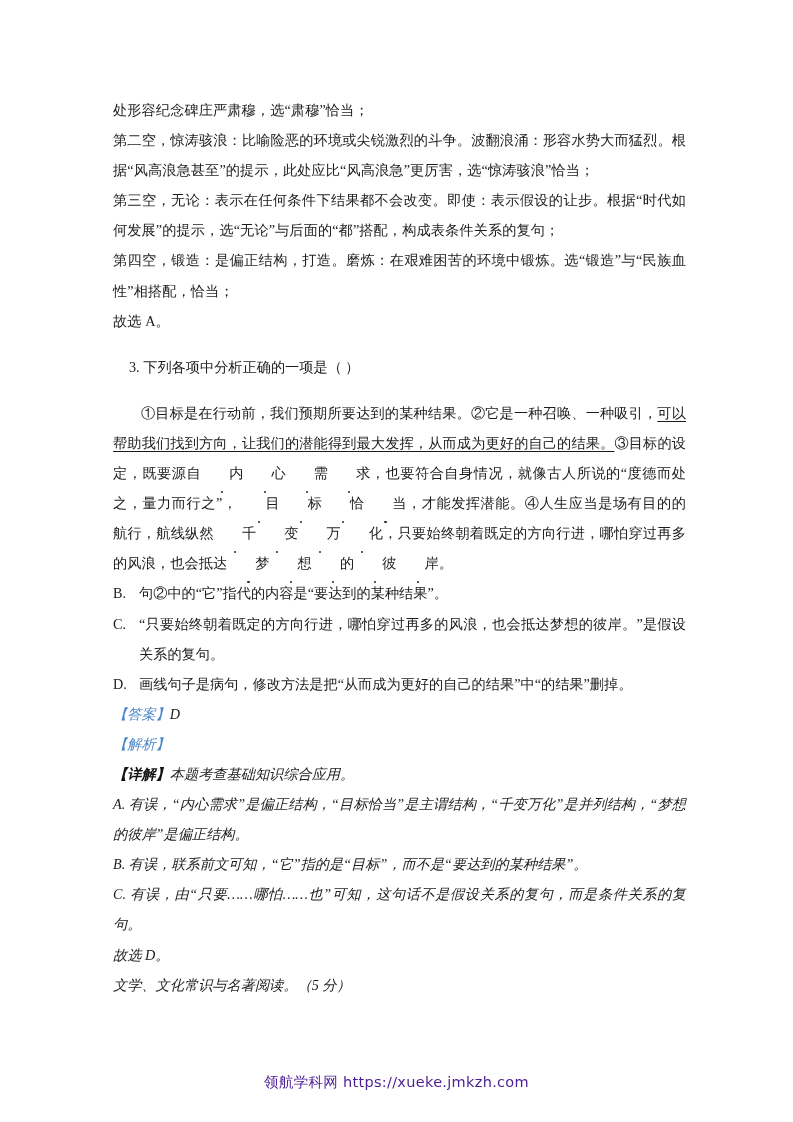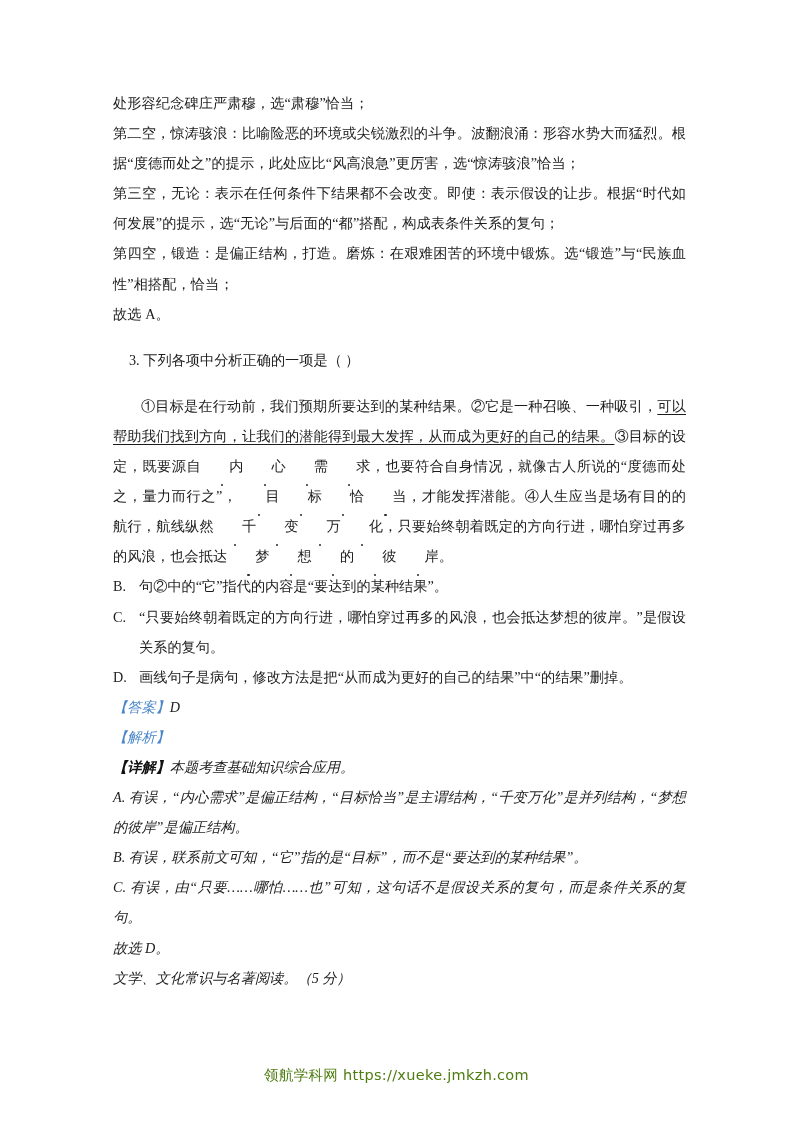--- a/index.html
+++ b/index.html
@@ -11,21 +11,21 @@
     width: 793px;
     height: 1122px;
     position: relative;
     font-family: "Liberation Serif", "DejaVu Serif", serif;
     color: #1a1a1a;
     overflow: hidden;
   }
 
   .page {
     position: absolute;
-    left: 0; top: 0;
+    left: 0; top: 7px;
     width: 793px;
     height: 986px;
   }
 
   .content {
     position: absolute;
     left: 113px;
     top: 88px;
     width: 573px;
   }
@@ -127,40 +127,40 @@
 
   
   .watermark {
     position: absolute;
     left: 0;
     top: 1066px;
     width: 793px;
     text-align: center;
     font-family: "DejaVu Sans", "Liberation Sans", sans-serif;
     font-size: 14.5px;
-    color: #4d7c0f;
+    color: #4c1d95;
     letter-spacing: 0.3px;
   }
   .watermark .wm-name {
     font-family: "DejaVu Sans", sans-serif;
   }
   .watermark .wm-url {
     font-family: "DejaVu Sans", sans-serif;
   }
 </style>
 </head>
 <body>
 
 <div class="page">
 
   <div class="content">
 
     <p class="p">处形容纪念碑庄严肃穆，选“肃穆”恰当；</p>
 
-    <p class="p">第二空，惊涛骇浪：比喻险恶的环境或尖锐激烈的斗争。波翻浪涌：形容水势大而猛烈。根据“度德而处之”的提示，此处应比“风高浪急”更厉害，选“惊涛骇浪”恰当；</p>
+    <p class="p">第二空，惊涛骇浪：比喻险恶的环境或尖锐激烈的斗争。波翻浪涌：形容水势大而猛烈。根据“风高浪急甚至”的提示，此处应比“风高浪急”更厉害，选“惊涛骇浪”恰当；</p>
 
     <p class="p">第三空，无论：表示在任何条件下结果都不会改变。即使：表示假设的让步。根据“时代如何发展”的提示，选“无论”与后面的“都”搭配，构成表条件关系的复句；</p>
 
     <p class="p">第四空，锻造：是偏正结构，打造。磨炼：在艰难困苦的环境中锻炼。选“锻造”与“民族血性”相搭配，恰当；</p>
 
     <p class="p">故选 A。</p>
 
     <p class="qnum">
       <span>3.</span><span>&nbsp;</span><span>下列各项中分析正确的一项是（    ）</span>
     </p>

